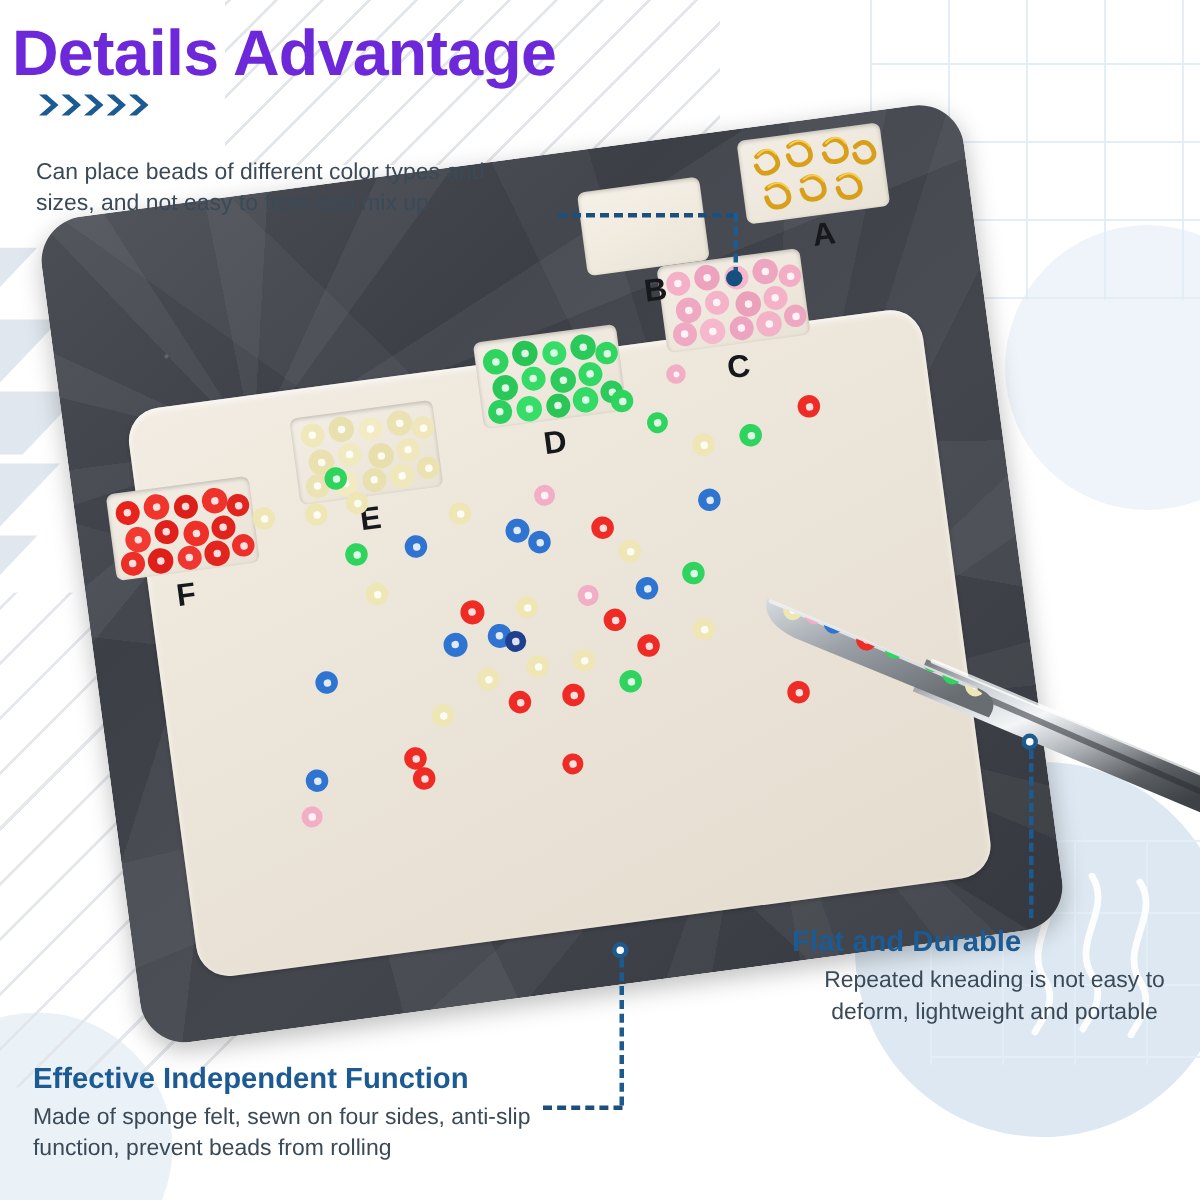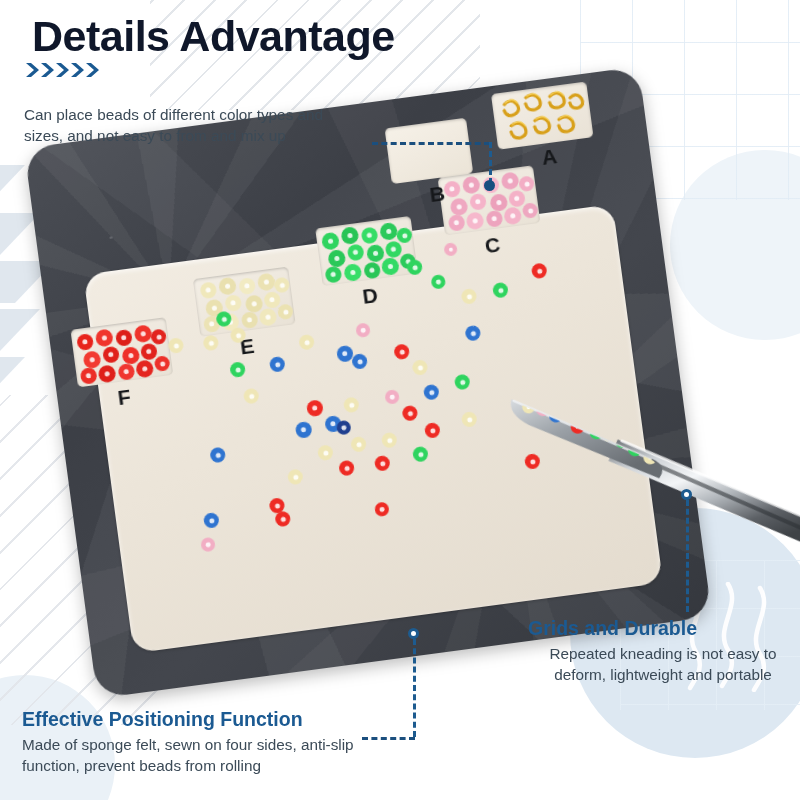--- a/index.html
+++ b/index.html
@@ -61,23 +61,23 @@
     background:#eef4f9; border-radius:50%;
   }
   .blob-bl {
     position:absolute; left:-65px; bottom:-55px; width:180px; height:180px;
     background:#eaf1f7; border-radius:50%;
   }
   .waves-br { position:absolute; right:8px; bottom:108px; width:120px; height:110px; }
 
   
   .title {
-    position:absolute; top:14px; left:32px;
+    position:absolute; top:14px; left:8px;
     font-size:43px; font-weight:bold; letter-spacing:-.5px;
-    color:#0f172a; line-height:1.05; white-space:nowrap;
+    color:#6d28d9; line-height:1.05; white-space:nowrap;
   }
   .chevrons {
     position:absolute; top:62px; left:26px;
     display:flex; gap:2px; align-items:center;
   }
   .chevrons svg { display:block; }
 
   
   .callout { position:absolute; }
   .callout h3 {
@@ -463,22 +463,22 @@
     <div class="dot-hollow" style="left:408px; top:628px;"></div>
     <div class="dash-v" style="left:413px; top:639px; height:98px;"></div>
     <div class="dash-h" style="left:362px; top:737px; width:53px;"></div>
   </div>
 
   <div class="callout" id="callout-grids">
     <p>Can place beads of different color types and sizes, and not easy to from and mix up</p>
   </div>
 
   <div class="callout" id="callout-positioning">
-    <h3>Effective Positioning Function</h3>
+    <h3>Effective Independent Function</h3>
     <p>Made of sponge felt, sewn on four sides, anti-slip function, prevent beads from rolling</p>
   </div>
 
   <div class="callout" id="callout-flat">
-    <h3>Grids and Durable</h3>
+    <h3>Flat and Durable</h3>
     <p>Repeated kneading is not easy to deform, lightweight and portable</p>
   </div>
 
 </div>
 
 </body></html>

